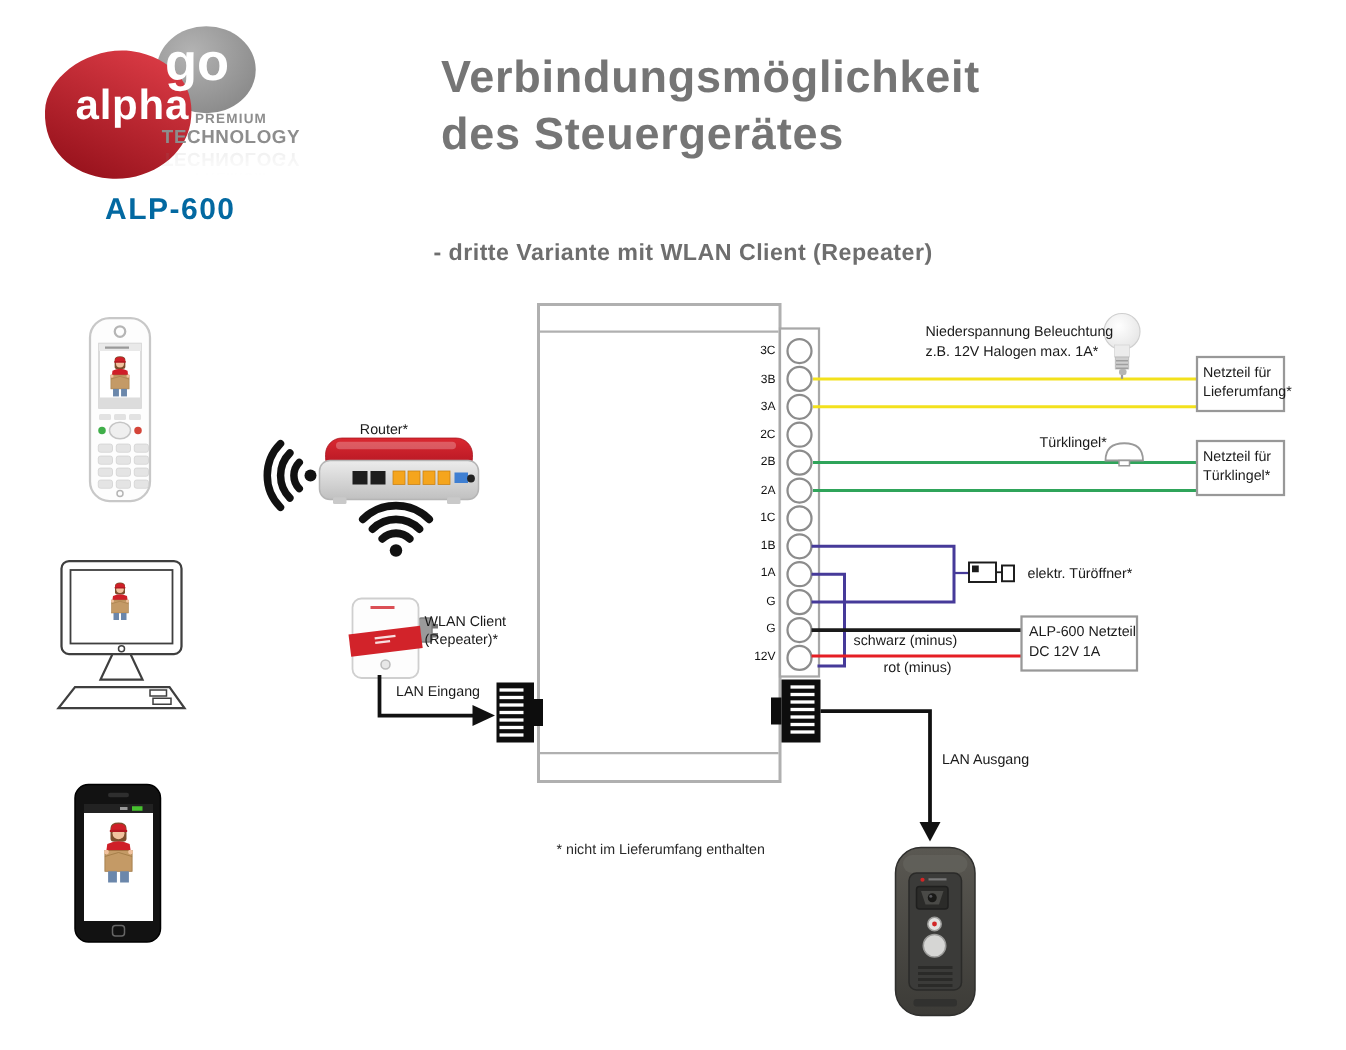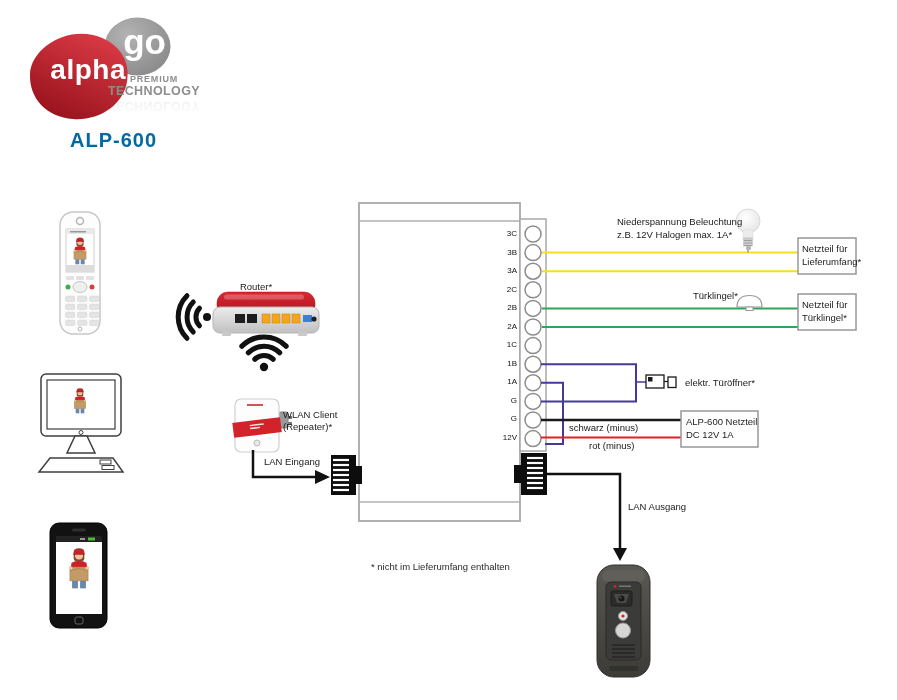--- a/index.html
+++ b/index.html
@@ -7,21 +7,21 @@
           font-family:"Liberation Sans",sans-serif}
   .layer{position:absolute;left:0;top:0}
   .lbl{position:absolute;white-space:nowrap;color:#1a1a1a;font-size:9.5px;line-height:12px}
   .tl{position:absolute;width:30px;text-align:right;font-size:8px;color:#111;white-space:nowrap}
   .title{position:absolute;left:294px;top:33px;font-size:30px;font-weight:bold;color:#757575;
          letter-spacing:.5px;line-height:38px;white-space:nowrap}
   .subtitle{position:absolute;left:289px;top:160px;font-size:15.5px;font-weight:bold;color:#6e6e6e;
             letter-spacing:.3px;white-space:nowrap}
   .brand-alpha{position:absolute;left:36px;top:54px;width:90px;text-align:right;font-size:28px;
                font-weight:bold;color:#fff;letter-spacing:.5px}
-  .brand-go{position:absolute;left:110px;top:22px;width:56px;text-align:right;font-size:35px;
+  .brand-go{position:absolute;left:110px;top:22px;width:56px;text-align:left;font-size:35px;
             font-weight:bold;color:#fff}
   .tagline{position:absolute;left:106px;top:74px;width:96px;text-align:center;color:#8d8d8d;
            font-weight:bold}
   .tagline .l1{font-size:9px;letter-spacing:.8px;line-height:11px}
   .tagline .l2{font-size:12.5px;letter-spacing:.4px;line-height:13px}
   .tagline.refl{top:99px;transform:scaleY(-1);opacity:.16;
     -webkit-mask-image:linear-gradient(to top,rgba(0,0,0,.9),transparent 75%);
     mask-image:linear-gradient(to top,rgba(0,0,0,.9),transparent 75%)}
   .model{position:absolute;left:70px;top:129px;font-size:20px;font-weight:bold;color:#0369a1;
          letter-spacing:1px}
@@ -303,20 +303,25 @@
 <div class="tagline">
   <div class="l1">PREMIUM</div>
   <div class="l2">TECHNOLOGY</div>
 </div>
 <div class="tagline refl">
   <div class="l1">PREMIUM</div>
   <div class="l2">TECHNOLOGY</div>
 </div>
 <div class="model">ALP-600</div>
 
+<div class="title">
+  <div>Verbindungsmöglichkeit</div>
+  <div>des Steuergerätes</div>
+</div>
+<div class="subtitle">- dritte Variante mit WLAN Client (Repeater)</div>
 
 <div class="lbl" style="left:238px;top:281px;width:36px;text-align:center">Router*</div>
 <div class="lbl" style="left:283px;top:409px">WLAN Client</div>
 <div class="lbl" style="left:283px;top:421px">(Repeater)*</div>
 <div class="lbl" style="left:264px;top:456px">LAN Eingang</div>
 <div class="lbl" style="left:628px;top:501px">LAN Ausgang</div>
 
 <div class="tl" style="left:487px;top:229px">3C</div>
 <div class="tl" style="left:487px;top:248px">3B</div>
 <div class="tl" style="left:487px;top:266px">3A</div>

